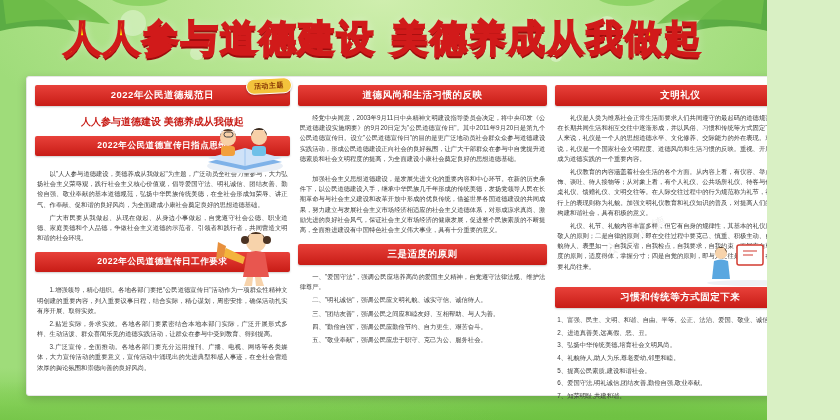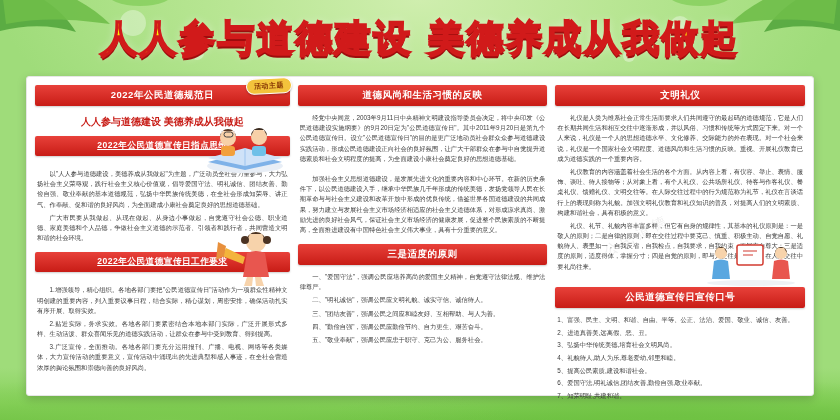--- a/index.html
+++ b/index.html
@@ -2,21 +2,21 @@
 <html><head>
 <meta charset="utf-8">
 <style>
   html,body{margin:0;padding:0;}
   body{
     width:840px;height:420px;overflow:hidden;
     font-family:"Liberation Sans","DejaVu Sans",sans-serif;
     background:#d9f0c4;
   }
   #board{
-    position:relative;width:840px;height:420px;
+    position:relative;width:767px;height:420px;
     background:
       radial-gradient(ellipse 420px 180px at 50% 0%, #cfeeae 0%, #b9e694 45%, #9fdc7a 100%),
       linear-gradient(#bce79a,#8fd463);
     overflow:hidden;
   }
   
   .leafTL,.leafTR{position:absolute;top:-20px;width:230px;height:110px;pointer-events:none;}
   .leafTL{left:-10px;}
   .leafTR{right:-10px;}
   .bokeh{position:absolute;border-radius:50%;background:rgba(255,255,255,.35);}
@@ -43,21 +43,21 @@
   }
   .col{flex:1;display:flex;flex-direction:column;gap:6px;min-width:0;}
   .col1{flex:1.02;}
   
   .redbar{
     position:relative;background:linear-gradient(#e8413a,#c81c16);
     color:#fff;font-size:9.5px;font-weight:bold;text-align:center;
     padding:4px 6px;border-radius:2px;letter-spacing:.5px;
     box-shadow:0 1px 2px rgba(0,0,0,.2);
   }
-  .redbar.small{font-size:8.6px;text-decoration:underline;}
+  .redbar.small{font-size:8.6px;}
   .tagline{
     text-align:center;color:#c81c16;font-weight:bold;font-size:10px;padding:3px 0 1px;
   }
   .topicTag{
     position:absolute;right:-2px;top:-7px;background:#f3c33c;color:#8a3b06;
     font-size:7px;font-weight:bold;border-radius:9px;padding:2px 7px;
     border:1px solid #fff;box-shadow:0 1px 2px rgba(0,0,0,.25);
     transform:rotate(-3deg);
   }
   .body{
@@ -209,21 +209,21 @@
           <path d="M12 12 a6 6 0 0 1 12 0 l-3 -5 -7 0 z" fill="#3c2b1e"></path>
           <path d="M11 20 q7 -3 14 0 l2 18 -18 0 z" fill="#5aa7e0"></path>
           <circle cx="78" cy="12" r="6" fill="#f7d3ab"></circle>
           <path d="M72 12 a6 6 0 0 1 12 0 l-3 -5 -7 0 z" fill="#3c2b1e"></path>
           <path d="M71 20 q7 -3 14 0 l2 18 -18 0 z" fill="#e8564f"></path>
           <ellipse cx="48" cy="42" rx="44" ry="3" fill="#eef2f6"></ellipse>
         </svg>
       </div>
 
       <div class="redbar">
-        <span>公民道德宣传日宣传口号</span>
+        <span>习惯和传统等方式固定下来</span>
       </div>
       <div class="body sloganlist">
         <p>1、富强、民主、文明、和谐、自由、平等、公正、法治、爱国、敬业、诚信、友善。</p>
         <p>2、进道真善美,远离假、恶、丑。</p>
         <p>3、弘扬中华传统美德,培育社会文明风尚。</p>
         <p>4、礼貌待人,助人为乐,尊老爱幼,邻里和睦。</p>
         <p>5、提高公民素质,建设和谐社会。</p>
         <p>6、爱国守法,明礼诚信,团结友善,勤俭自强,敬业奉献。</p>
         <p>7、知荣明耻,共建和谐。</p>
       </div>

